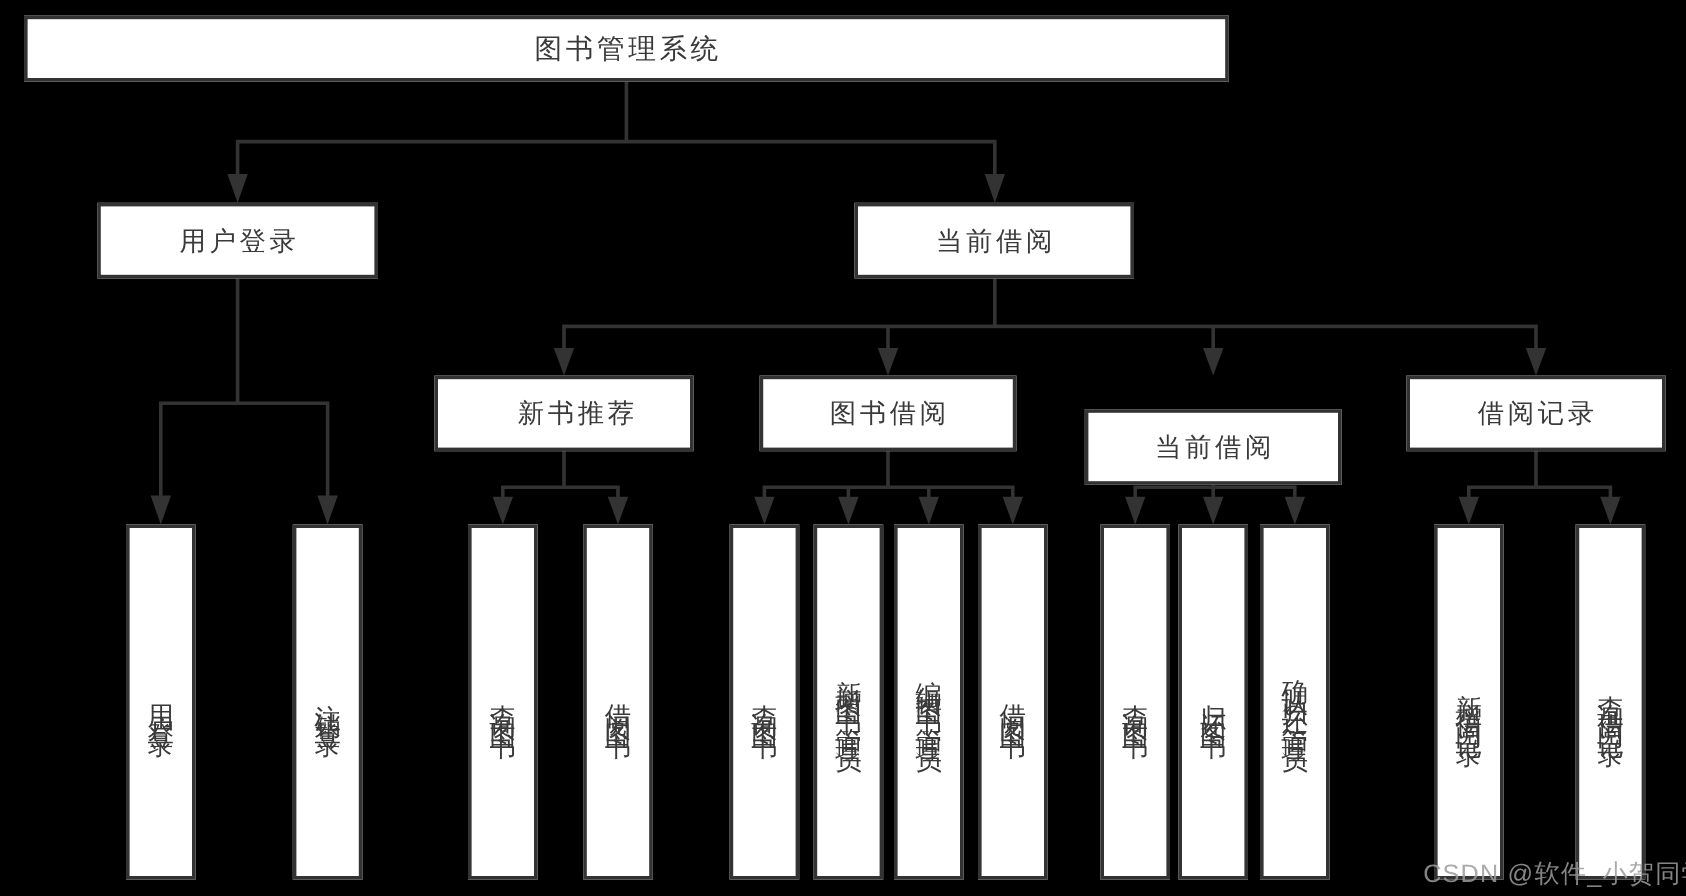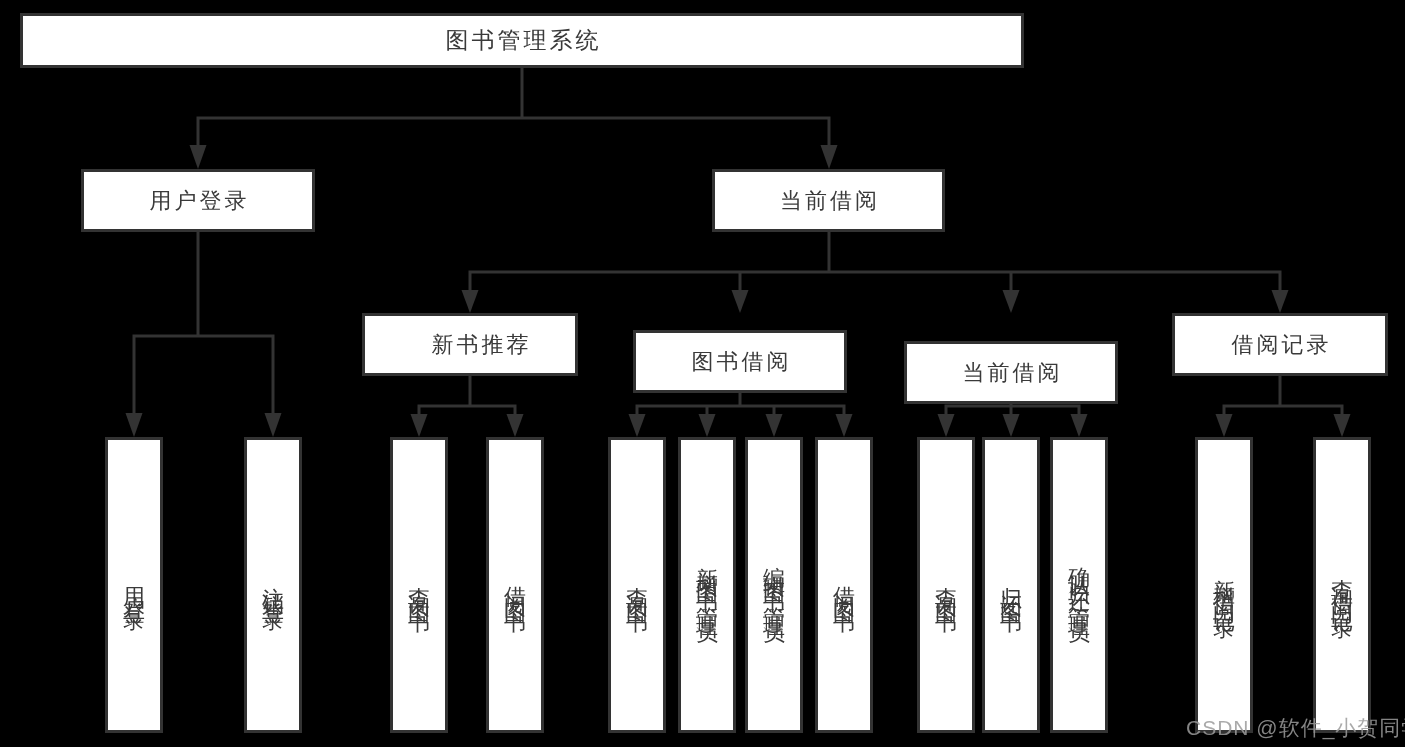--- a/index.html
+++ b/index.html
@@ -119,21 +119,21 @@
   <div class="node" style="left:81px; top:169px; width:234px; height:63px;">
     <span class="h-label">用户登录</span>
   </div>
   <div class="node" style="left:712px; top:169px; width:233px; height:63px;">
     <span class="h-label">当前借阅</span>
   </div>
 
   <div class="node" style="left:362px; top:313px; width:216px; height:63px;padding-left:20px;">
     <span class="h-label">新书推荐</span>
   </div>
-  <div class="node" style="left:633px; top:330px; width:214px; height:63px;">
+  <div class="node" style="left:633px; top:313px; width:214px; height:63px;">
     <span class="h-label">图书借阅</span>
   </div>
   <div class="node" style="left:904px; top:313px; width:214px; height:63px;margin-top:28px;">
     <span class="h-label">当前借阅</span>
   </div>
   <div class="node" style="left:1172px; top:313px; width:216px; height:63px;">
     <span class="h-label">借阅记录</span>
   </div>
 
   <div class="node" style="left:105px; top:437px; width:58px; height:296px;">

